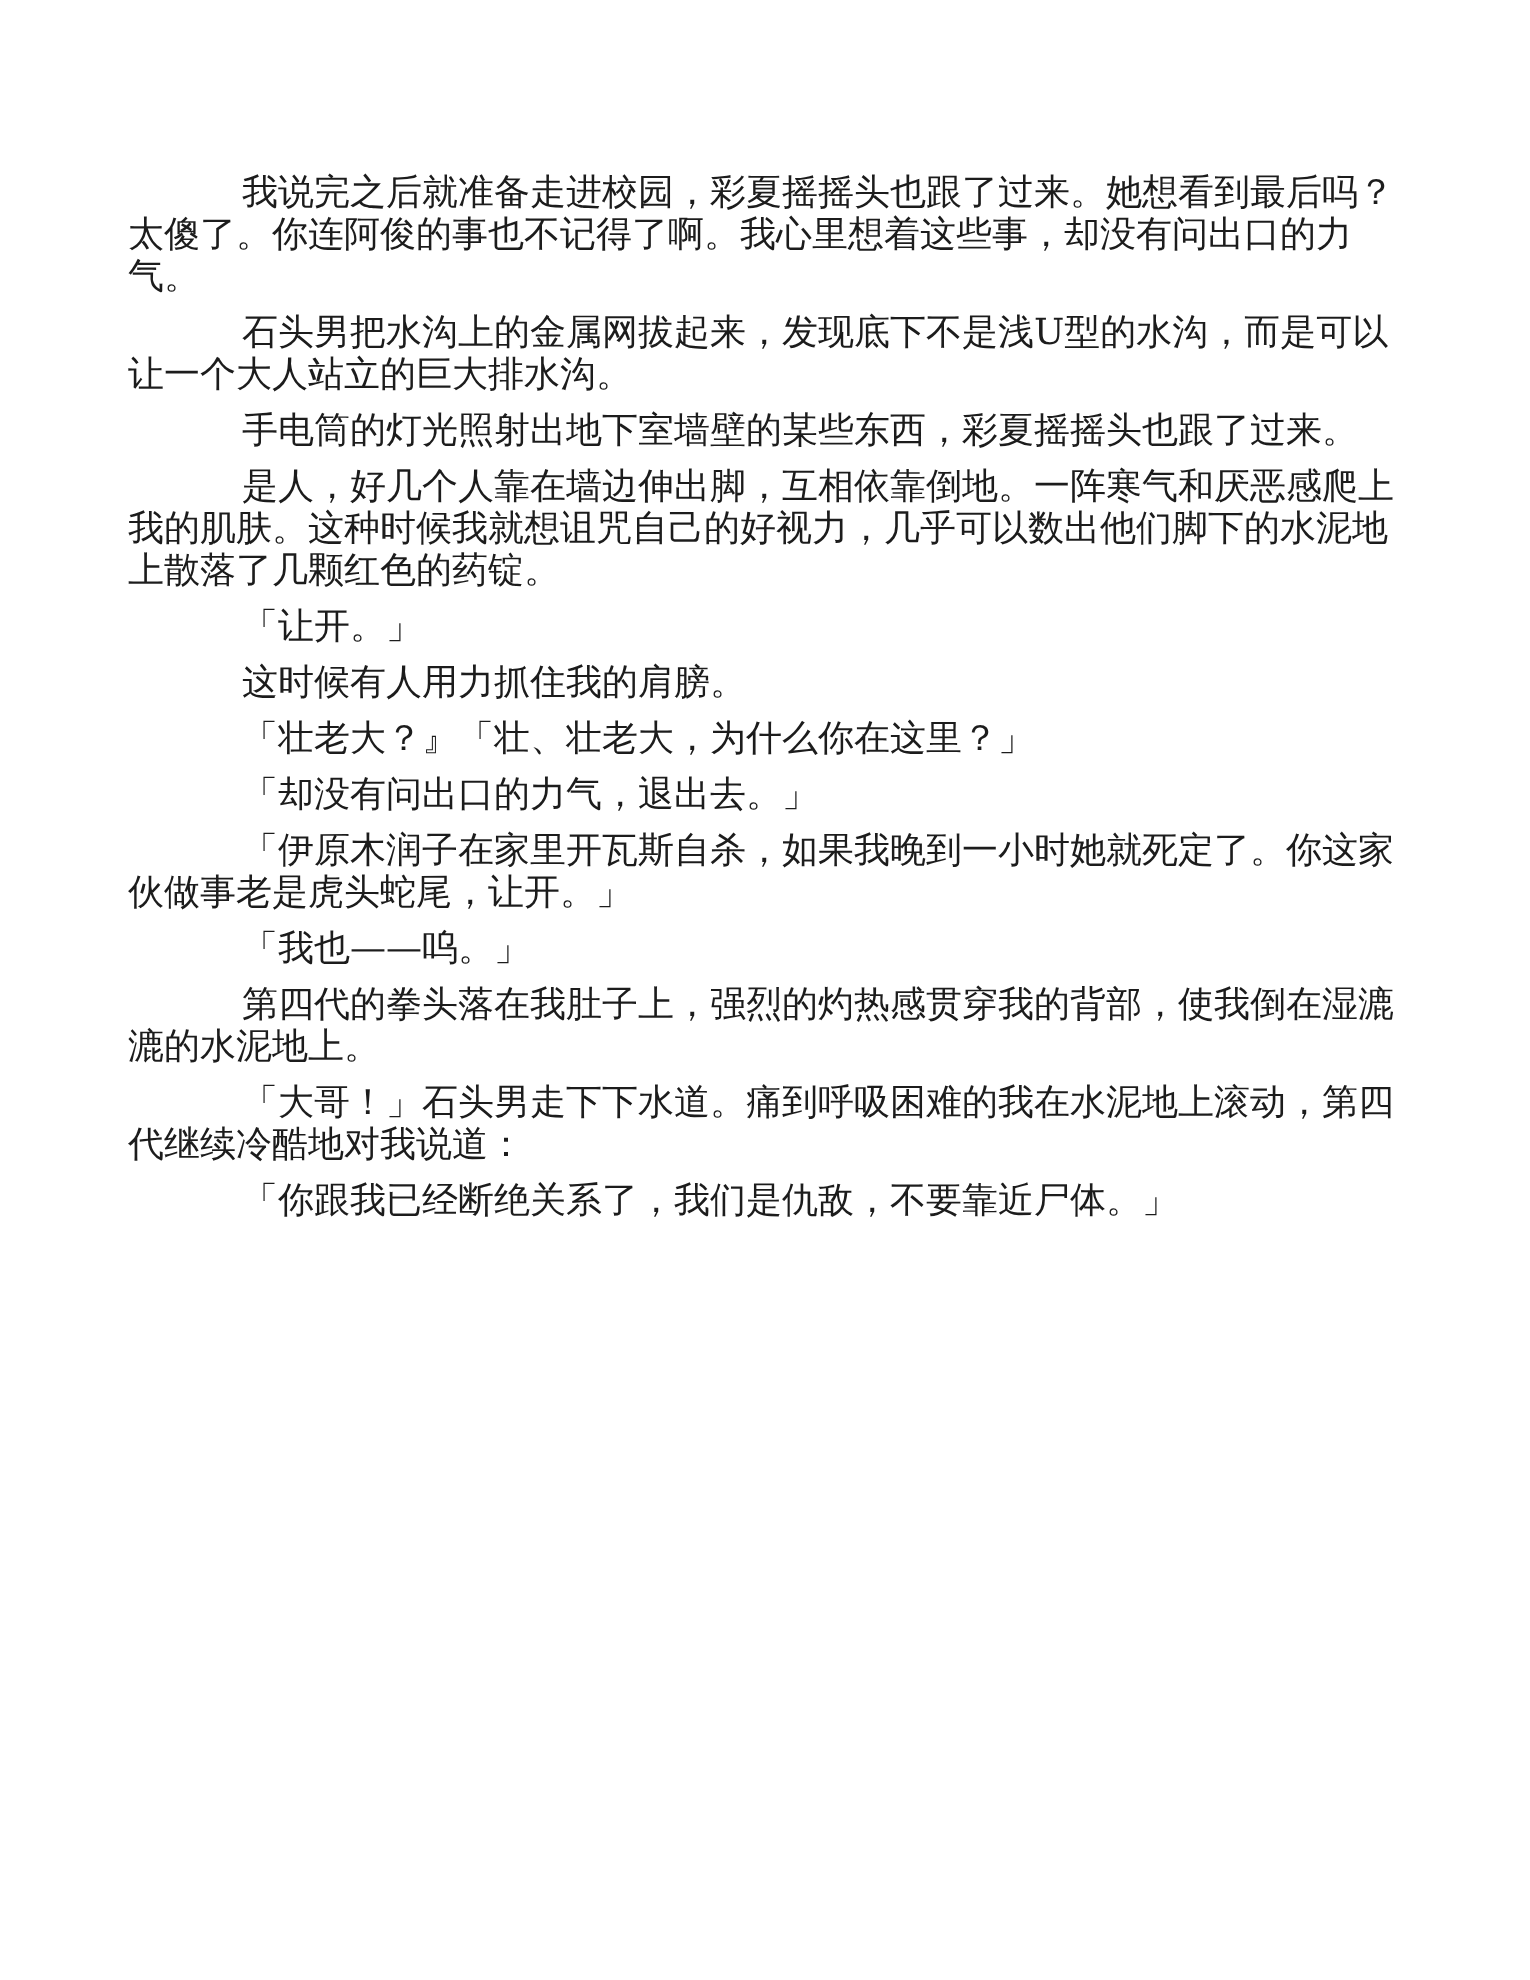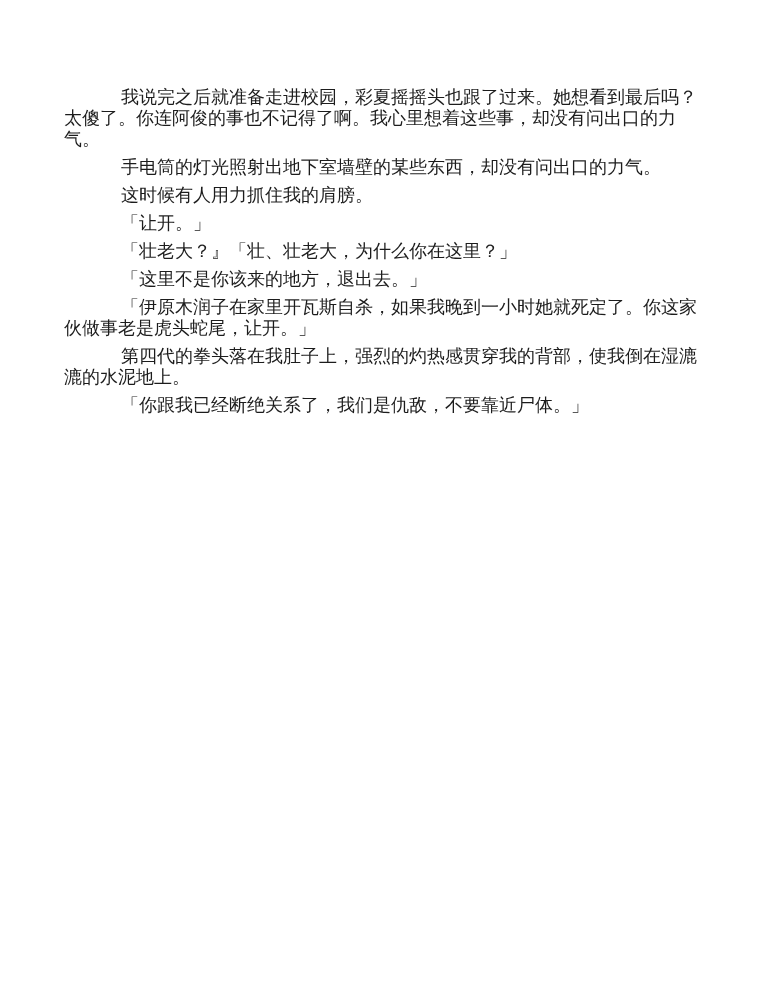--- a/index.html
+++ b/index.html
@@ -29,22 +29,26 @@
     text-align: left;
     word-break: break-all;
   }
 </style>
 </head>
 <body>
 
 <div class="page">
   <div class="text-block">
       <p class="para">我说完之后就准备走进校园，彩夏摇摇头也跟了过来。她想看到最后吗？太傻了。你连阿俊的事也不记得了啊。我心里想着这些事，却没有问出口的力气。</p>
-      <p class="para">手电筒的灯光照射出地下室墙壁的某些东西，却没有问出口的力气。</p>
+      <p class="para">石头男把水沟上的金属网拔起来，发现底下不是浅U型的水沟，而是可以让一个大人站立的巨大排水沟。</p>
+      <p class="para">手电筒的灯光照射出地下室墙壁的某些东西，彩夏摇摇头也跟了过来。</p>
+      <p class="para">是人，好几个人靠在墙边伸出脚，互相依靠倒地。一阵寒气和厌恶感爬上我的肌肤。这种时候我就想诅咒自己的好视力，几乎可以数出他们脚下的水泥地上散落了几颗红色的药锭。</p>
+      <p class="para">「让开。」</p>
       <p class="para">这时候有人用力抓住我的肩膀。</p>
-      <p class="para">「让开。」</p>
       <p class="para">「壮老大？』「壮、壮老大，为什么你在这里？」</p>
-      <p class="para">「这里不是你该来的地方，退出去。」</p>
+      <p class="para">「却没有问出口的力气，退出去。」</p>
       <p class="para">「伊原木润子在家里开瓦斯自杀，如果我晚到一小时她就死定了。你这家伙做事老是虎头蛇尾，让开。」</p>
+      <p class="para">「我也——呜。」</p>
       <p class="para">第四代的拳头落在我肚子上，强烈的灼热感贯穿我的背部，使我倒在湿漉漉的水泥地上。</p>
+      <p class="para">「大哥！」石头男走下下水道。痛到呼吸困难的我在水泥地上滚动，第四代继续冷酷地对我说道：</p>
       <p class="para">「你跟我已经断绝关系了，我们是仇敌，不要靠近尸体。」</p>
     </div>
 </div>
 
 </body></html>

